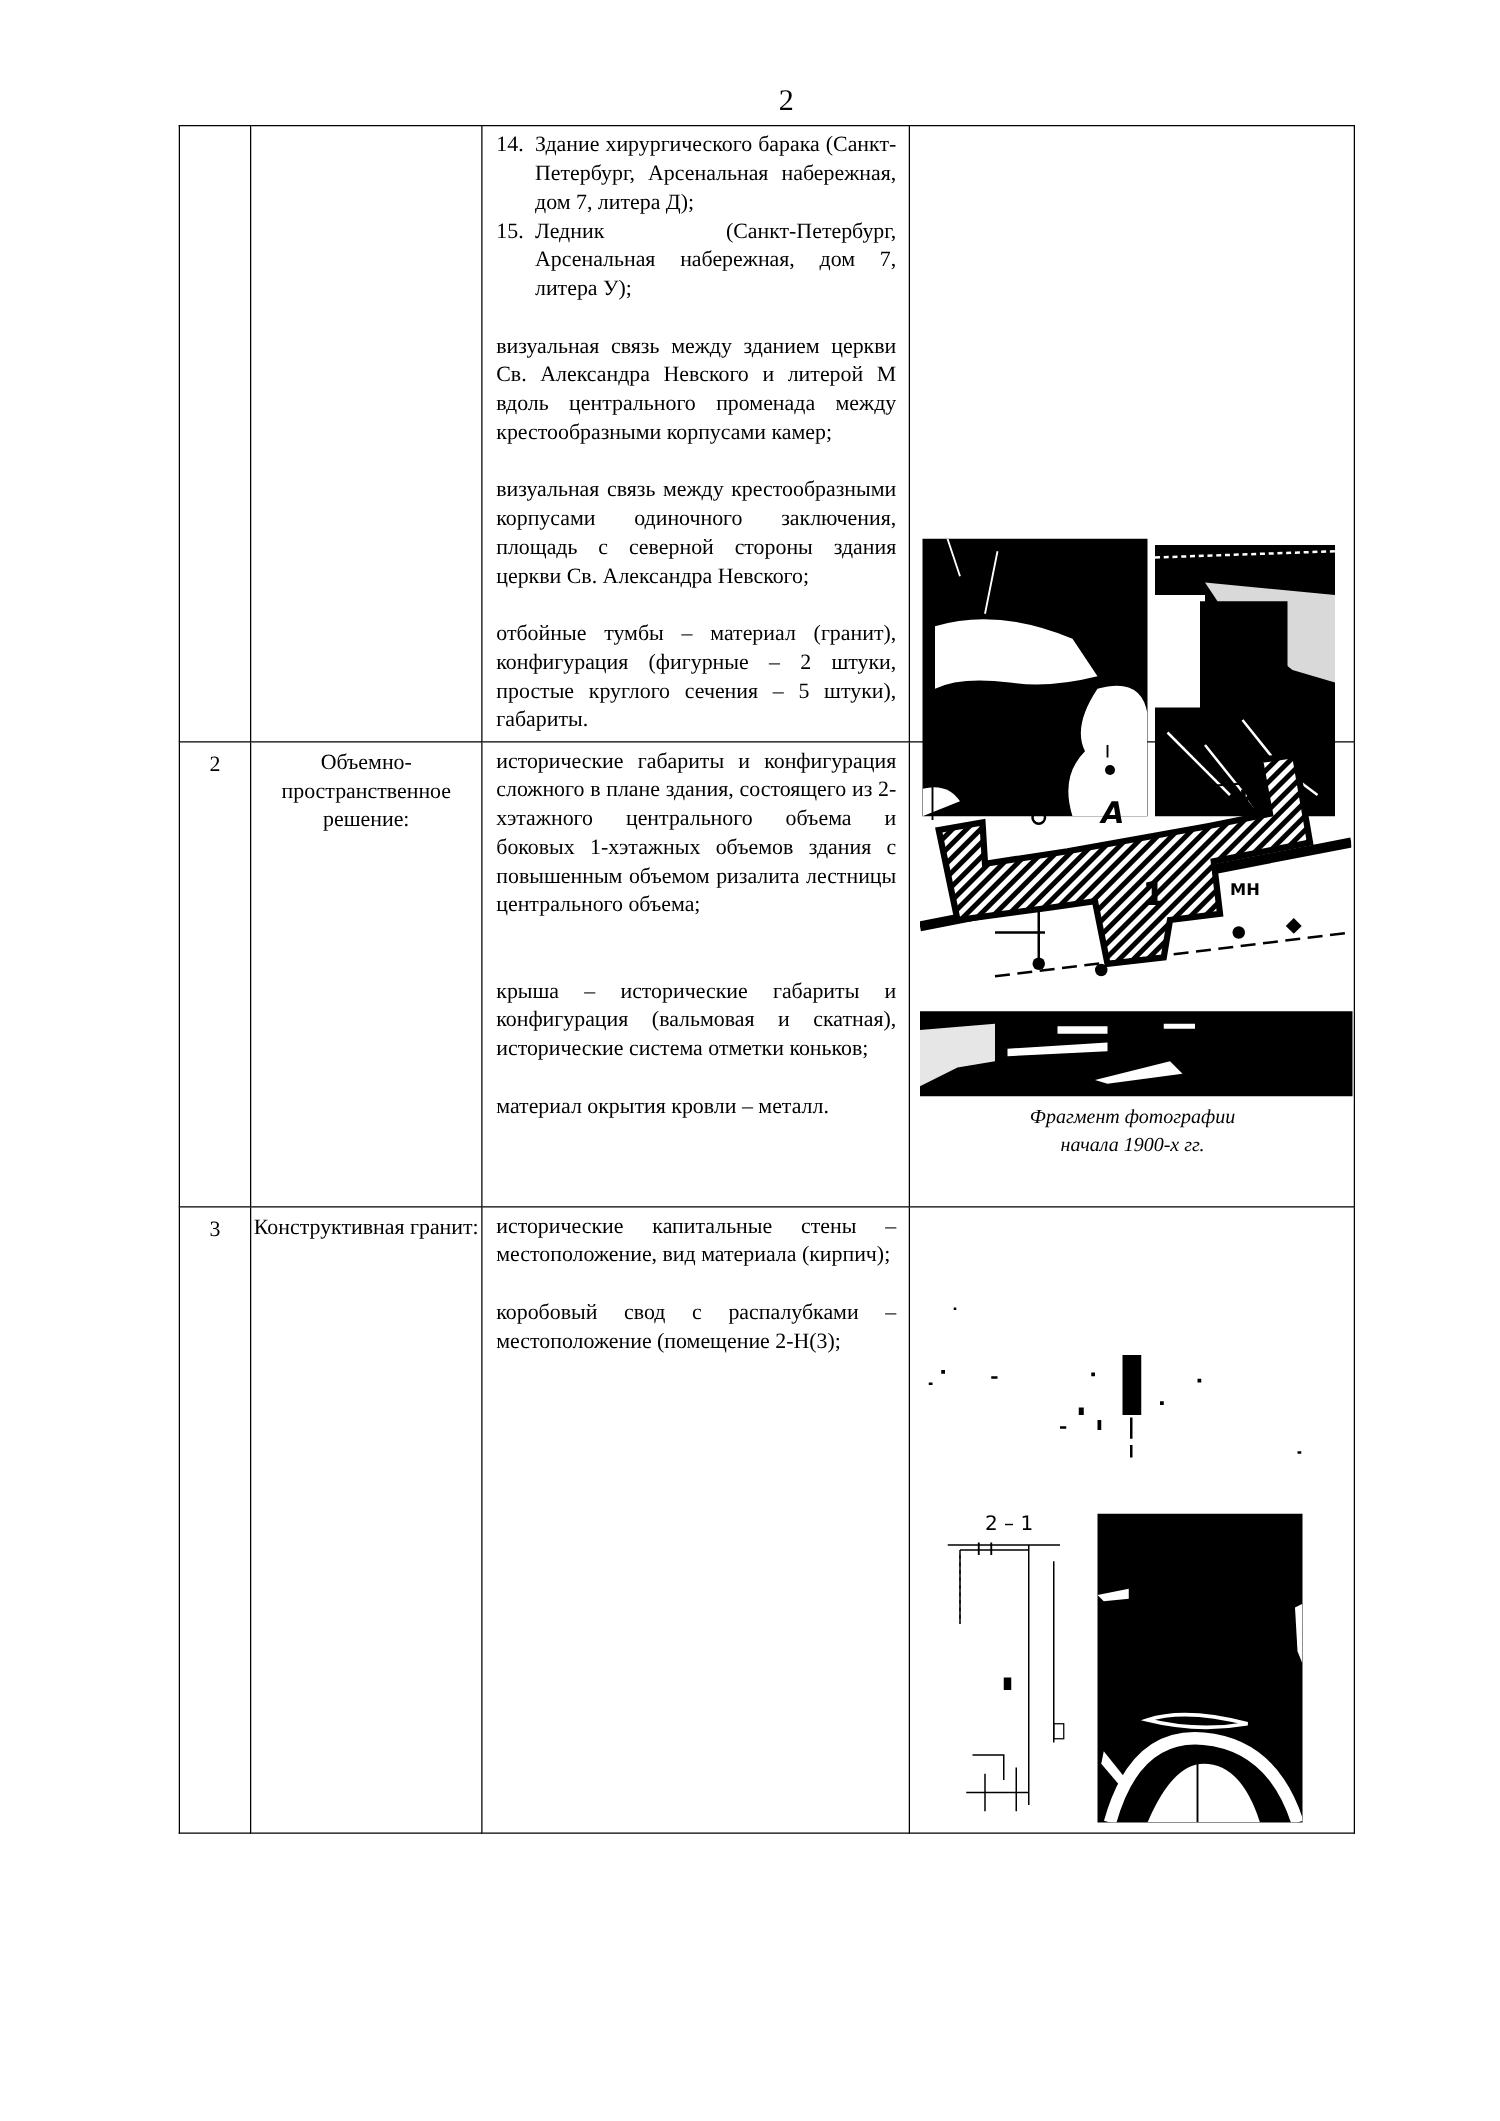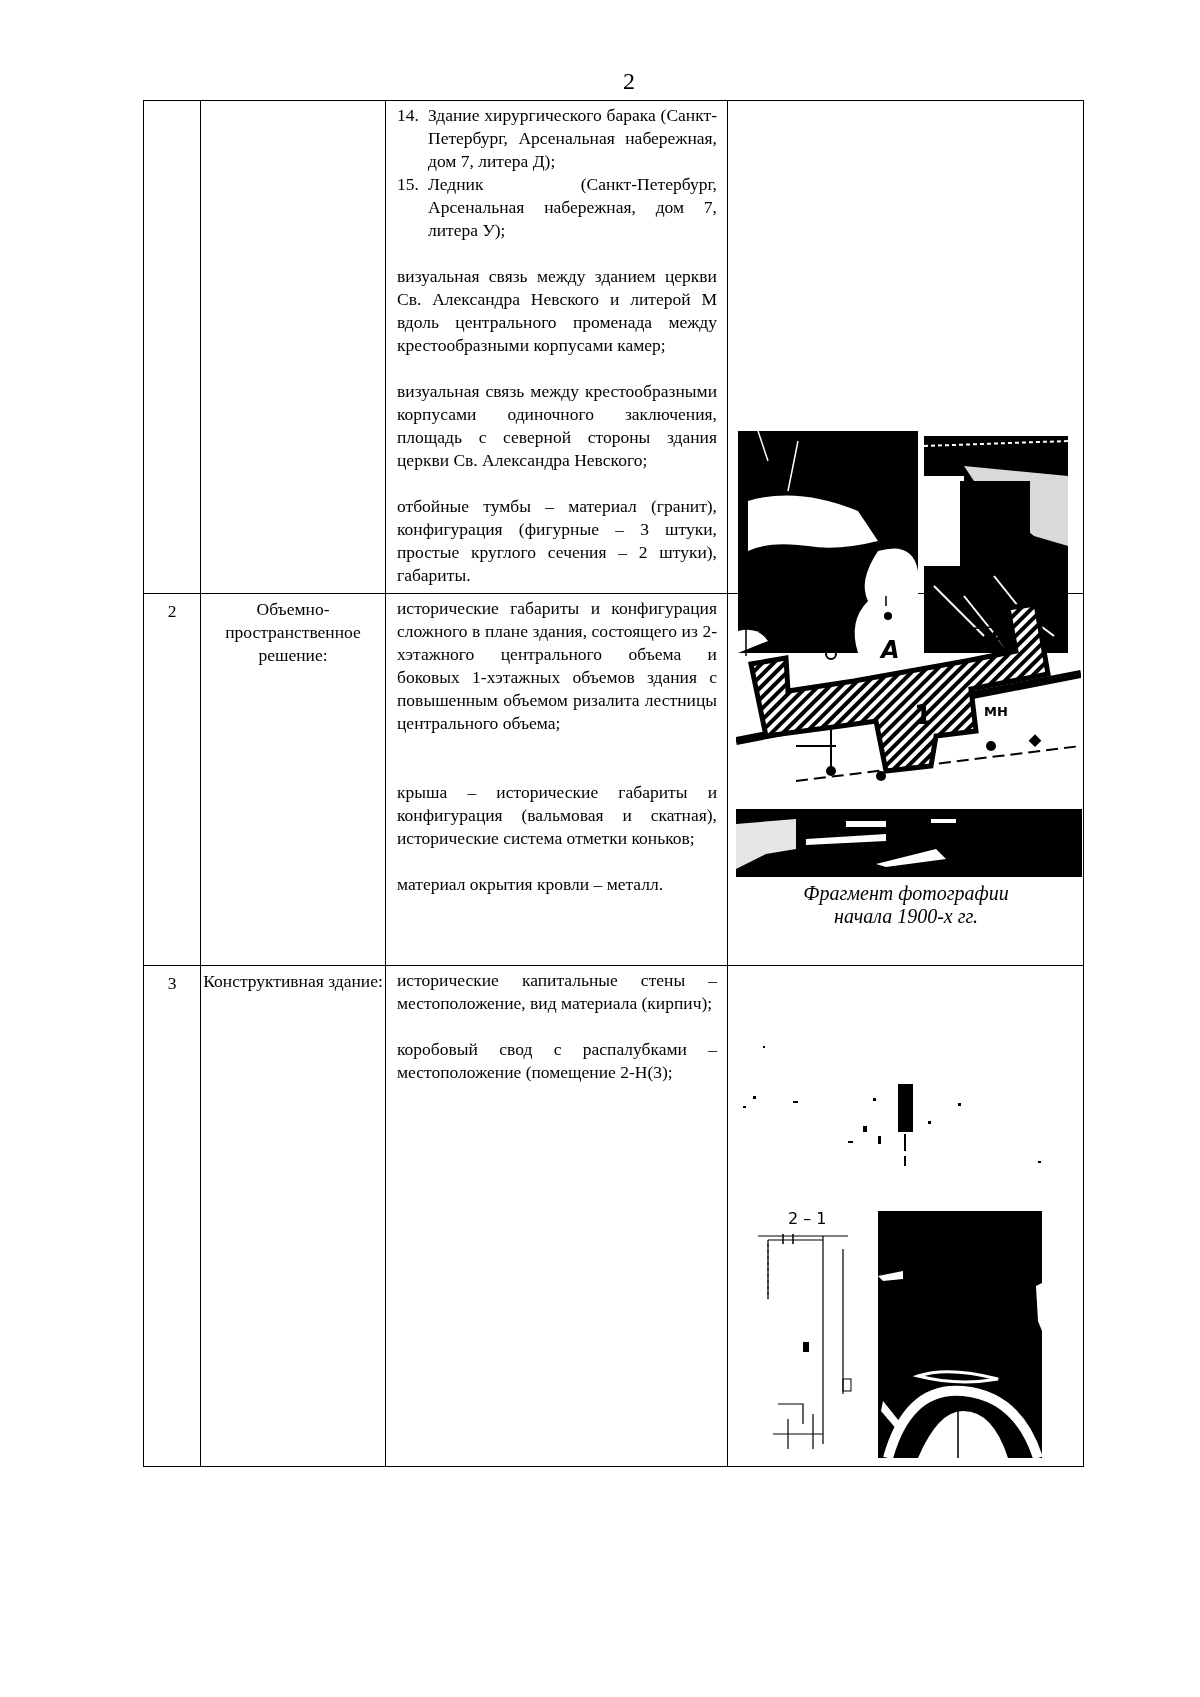--- a/index.html
+++ b/index.html
@@ -25,21 +25,21 @@
   .desc { padding: 3px 10px 6px 11px !important; text-align: justify; }
   .desc p { margin: 0 0 23px 0; text-align: justify; }
   .desc p:last-child { margin-bottom: 0; }
   ol.items { margin: 0; padding: 0; list-style: none; }
   ol.items li { display: flex; text-align: justify; }
   ol.items li .n { flex: 0 0 31px; }
   ol.items li .t { flex: 1; text-align: justify; font-family: Liberation Serif, serif; }
   .section-row td { text-align: center; padding: 20px 40px 18px 40px !important; font-size: 17.5px; line-height: 24px; }
   .img-cell { position: relative; }
   .bw-img { position: absolute; background: #000; overflow: hidden; }
-  .caption { position: absolute; text-align: center; font-style: italic; font-size: 20px; line-height: 23px; }
+  .caption { position: absolute; text-align: center; font-style: italic; font-size: 16px; line-height: 23px; }
 </style>
 </head>
 <body>
 
 <div class="page-number">2</div>
 
 <table class="main">
   <colgroup>
       <col class="c1">
       <col class="c2">
@@ -58,21 +58,21 @@
           <span class="t">Здание хирургического барака (Санкт-Петербург, Арсенальная набережная, дом 7, литера Д);</span>
         </li>
         <li>
           <span class="n">15.</span>
           <span class="t">Ледник (Санкт-Петербург, Арсенальная набережная, дом 7, литера У);</span>
         </li>
       </ol>
       <div style="height:23px"></div>
       <p>визуальная связь между зданием церкви Св. Александра Невского и литерой М вдоль центрального променада между крестообразными корпусами камер;</p>
       <p>визуальная связь между крестообразными корпусами одиночного заключения, площадь с северной стороны здания церкви Св. Александра Невского;</p>
-      <p>отбойные тумбы – материал (гранит), конфигурация (фигурные – 3 штуки, простые круглого сечения – 2 штуки), габариты.</p>
+      <p>отбойные тумбы – материал (гранит), конфигурация (фигурные – 2 штуки, простые круглого сечения – 5 штуки), габариты.</p>
     </td>
     <td class="img-cell">
       <div class="bw-img" style="left:10px; top:330px; width:180px; height:222px;">
         <svg width="180" height="222" viewBox="0 0 180 222">
           <path d="M10 70 Q60 55 120 80 L140 110 Q100 120 70 115 Q30 110 10 120 Z" fill="#fff"></path>
           <path d="M140 120 Q175 110 180 140 L180 222 L120 222 Q110 190 130 170 Q120 150 140 120Z" fill="#fff"></path>
           <circle cx="120" cy="160" r="5" fill="#000"></circle>
               <circle cx="150" cy="185" r="4" fill="#000"></circle>
           <path d="M0 200 Q20 195 30 210 L0 222Z" fill="#fff"></path>
           <path d="M20 0 L30 30 M60 10 L50 60" stroke="#fff" stroke-width="1.5"></path>
@@ -136,21 +136,21 @@
       </div>
       <div class="caption" style="left:0; top:288px; width:356px;">
         <div>Фрагмент фотографии</div>
         <div>начала 1900-х гг.</div>
       </div>
     </td>
   </tr>
 
   <tr style="height:501px;">
     <td class="num">3</td>
-    <td class="name">Конструктивная здание:</td>
+    <td class="name">Конструктивная гранит:</td>
     <td class="desc">
       <p>исторические капитальные стены – местоположение, вид материала (кирпич);</p>
       <p>коробовый свод с распалубками – местоположение (помещение 2-Н(3);</p>
     </td>
     <td class="img-cell">
       <div style="position:absolute; left:10px; top:40px; width:340px; height:170px;">
         <svg width="340" height="170" viewBox="0 0 340 170">
           <rect x="160" y="78" width="15" height="48" fill="#000"></rect>
           <path d="M167 128 L167 145 M167 150 L167 160" stroke="#000" stroke-width="2"></path>
           <g fill="#000">

